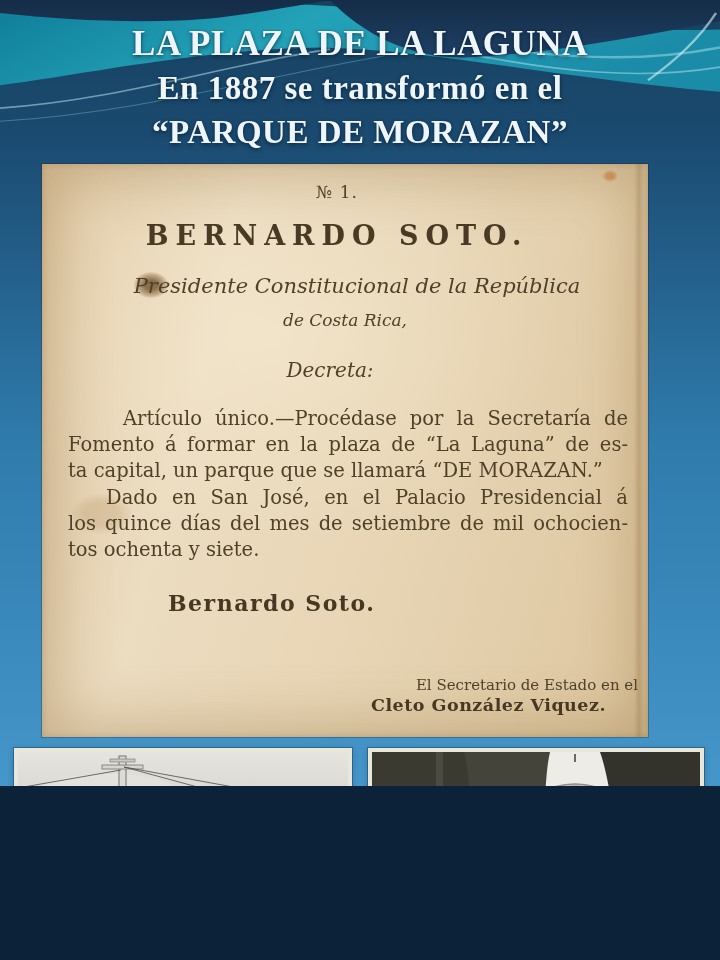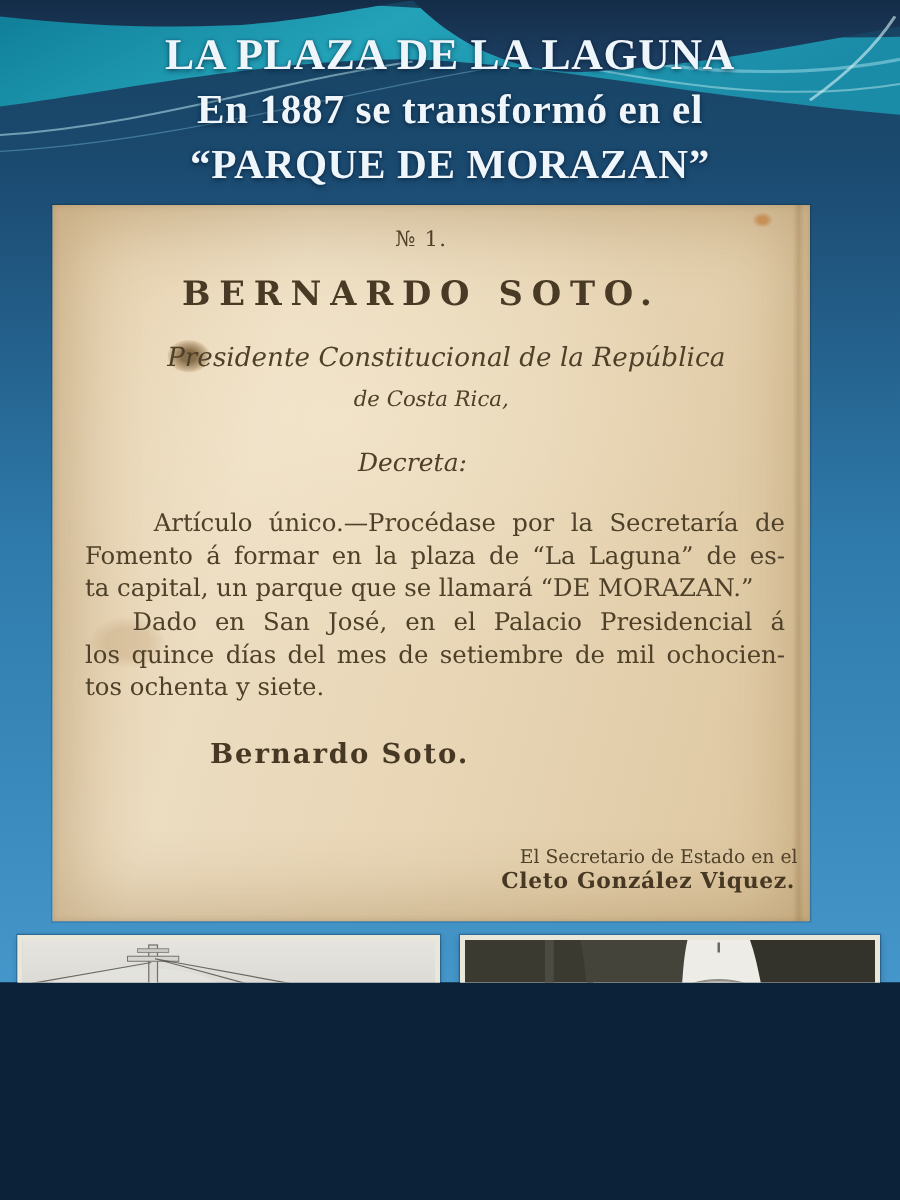--- a/index.html
+++ b/index.html
@@ -54,21 +54,21 @@
   .doc-line.last{text-align:right;text-align-last:left;}
   .doc-line.indent{padding-left:55px;}
   .doc-line.indent2{padding-left:38px;}
 
   .doc-sig{
     position:absolute;left:126px;top:426px;font-size:22px;font-weight:bold;
     letter-spacing:1.5px;color:#463823;
   }
   .doc-secretary{position:absolute;left:308px;top:482px;width:288px;text-align:right;
     font-size:15px;line-height:22px;margin-top:28px;}
-  .doc-secretary-sig{position:absolute;right:12px;top:531px;font-size:17.5px;font-weight:bold;
+  .doc-secretary-sig{position:absolute;right:42px;top:531px;font-size:17.5px;font-weight:bold;
     letter-spacing:.5px;color:#463823;}
 
   
   .photo{position:absolute;border:4px solid #e9e6da;
     box-shadow:0 0 0 1px rgba(8,24,40,.3),0 2px 6px rgba(8,24,40,.25);
     background:#cfcec7;}
   .photo-left{left:14px;top:748px;width:330px;height:187px;}
   .photo-right{left:368px;top:748px;width:328px;height:188px;}
   .photo svg{display:block;}
 </style>

